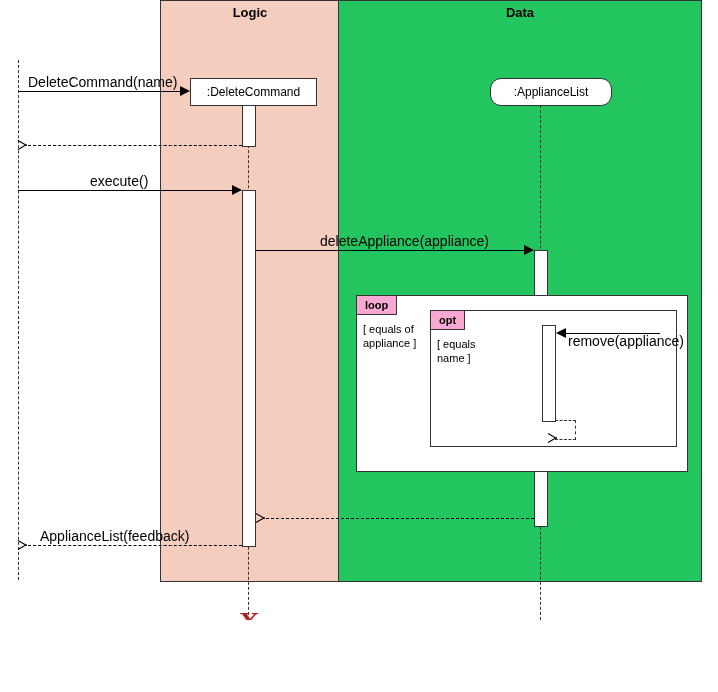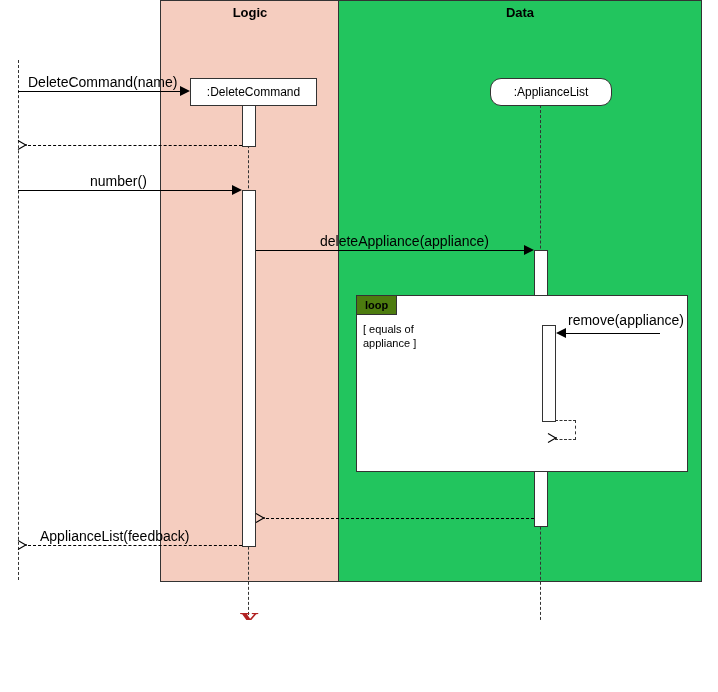--- a/index.html
+++ b/index.html
@@ -108,21 +108,21 @@
   .frag {
     position: absolute;
     border: 1px solid #333;
     background: #ffffff;
   }
   .frag-tab {
     position: absolute;
     top: -1px;
     left: -1px;
     border: 1px solid #333;
-    background: #4d7c0f;
+    background: #f9a8d4;
     padding: 3px 8px;
     font-weight: bold;
     font-size: 11px;
   }
   .frag-tab::after {
     content: "";
     position: absolute;
     right: -1px;
     bottom: -1px;
     width: 0;
@@ -173,42 +173,47 @@
 
   <div class="msg-label" style="left:28px; top:74px;">DeleteCommand(name)</div>
   <div class="arrow-line" style="left:18px; top:91px; width:162px;"></div>
   <div class="arrow-head right" style="left:180px; top:86px;"></div>
 
   <div class="activation" style="left:242px; top:105px; height:40px;"></div>
 
   <div class="arrow-line dashed" style="left:28px; top:145px; width:214px;"></div>
   <div class="arrow-head left-open" style="left:18px; top:140px;"></div>
 
-  <div class="msg-label" style="left:90px; top:173px;">number()</div>
+  <div class="msg-label" style="left:90px; top:173px;">execute()</div>
   <div class="arrow-line" style="left:18px; top:190px; width:214px;"></div>
   <div class="arrow-head right" style="left:232px; top:185px;"></div>
 
   <div class="activation" style="left:242px; top:190px; height:355px;"></div>
 
   <div class="msg-label" style="left:320px; top:233px;">deleteAppliance(appliance)</div>
   <div class="arrow-line" style="left:256px; top:250px; width:268px;"></div>
   <div class="arrow-head right" style="left:524px; top:245px;"></div>
 
   <div class="activation" style="left:534px; top:250px; height:275px;"></div>
 
   <div class="frag" style="left:356px; top:295px; width:330px; height:175px;">
     <div class="frag-tab">loop</div>
     <div class="frag-guard" style="left:6px; top:26px; white-space:pre;">[ equals of
 appliance ]</div>
   </div>
 
+  <div class="frag" style="left:430px; top:310px; width:245px; height:135px;">
+    <div class="frag-tab">opt</div>
+    <div class="frag-guard" style="left:6px; top:26px; white-space:pre;">[ equals
+name ]</div>
+  </div>
 
   <div class="activation" style="left:542px; top:325px; height:95px;"></div>
 
-  <div class="msg-label" style="left:568px; top:312px;">remove(appliance)</div>
+  <div class="msg-label" style="left:568px; top:333px;">remove(appliance)</div>
   <div class="arrow-line" style="left:565px; top:333px; width:95px; transform: scaleX(-1);"></div>
   <div class="arrow-head left" style="left:556px; top:328px;"></div>
 
   <div class="self-box" style="left:555px; top:420px; width:20px; height:18px;"></div>
   <div class="arrow-head left-open" style="left:548px; top:433px;"></div>
 
   <div class="arrow-line dashed" style="left:266px; top:518px; width:268px;"></div>
   <div class="arrow-head left-open" style="left:256px; top:513px;"></div>
 
   <div class="msg-label" style="left:40px; top:528px;">ApplianceList(feedback)</div>

